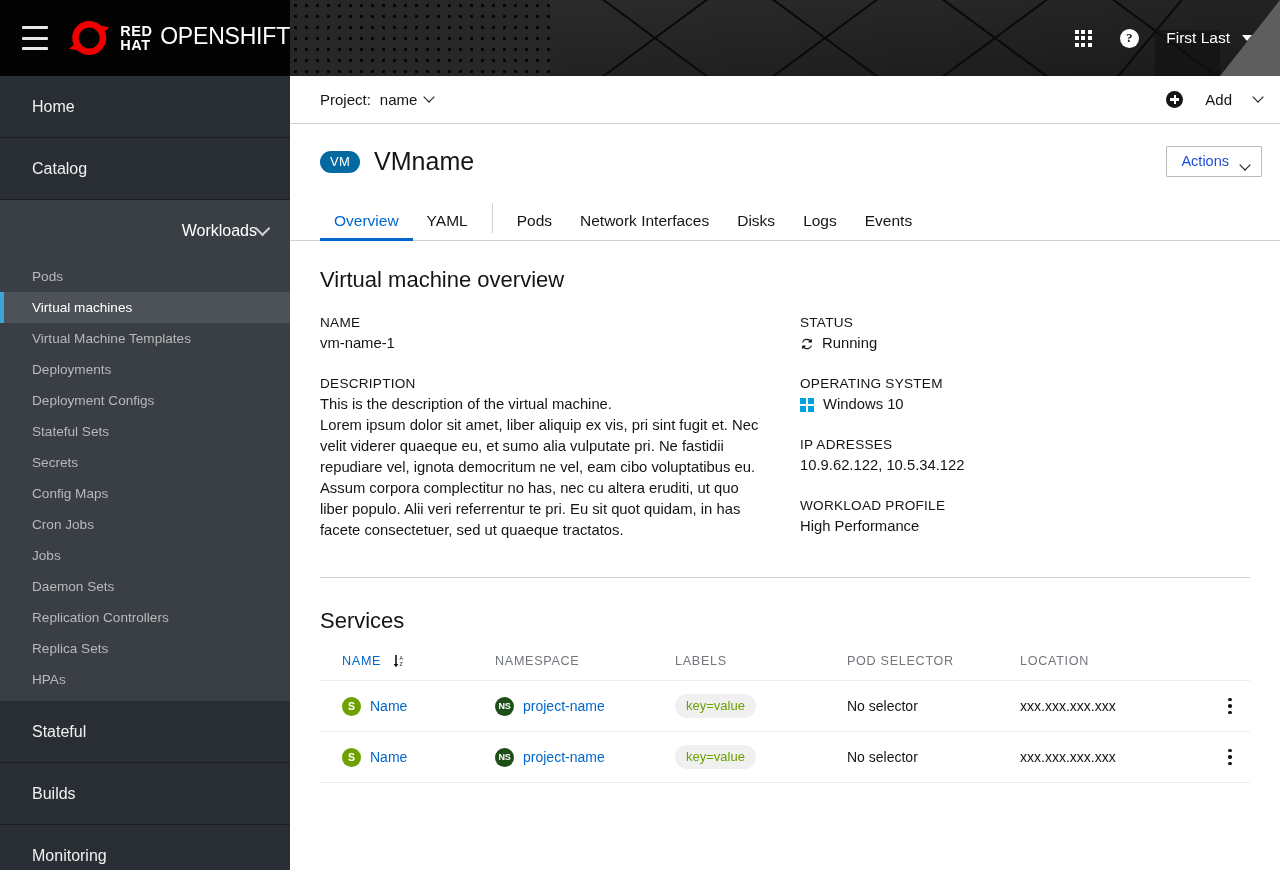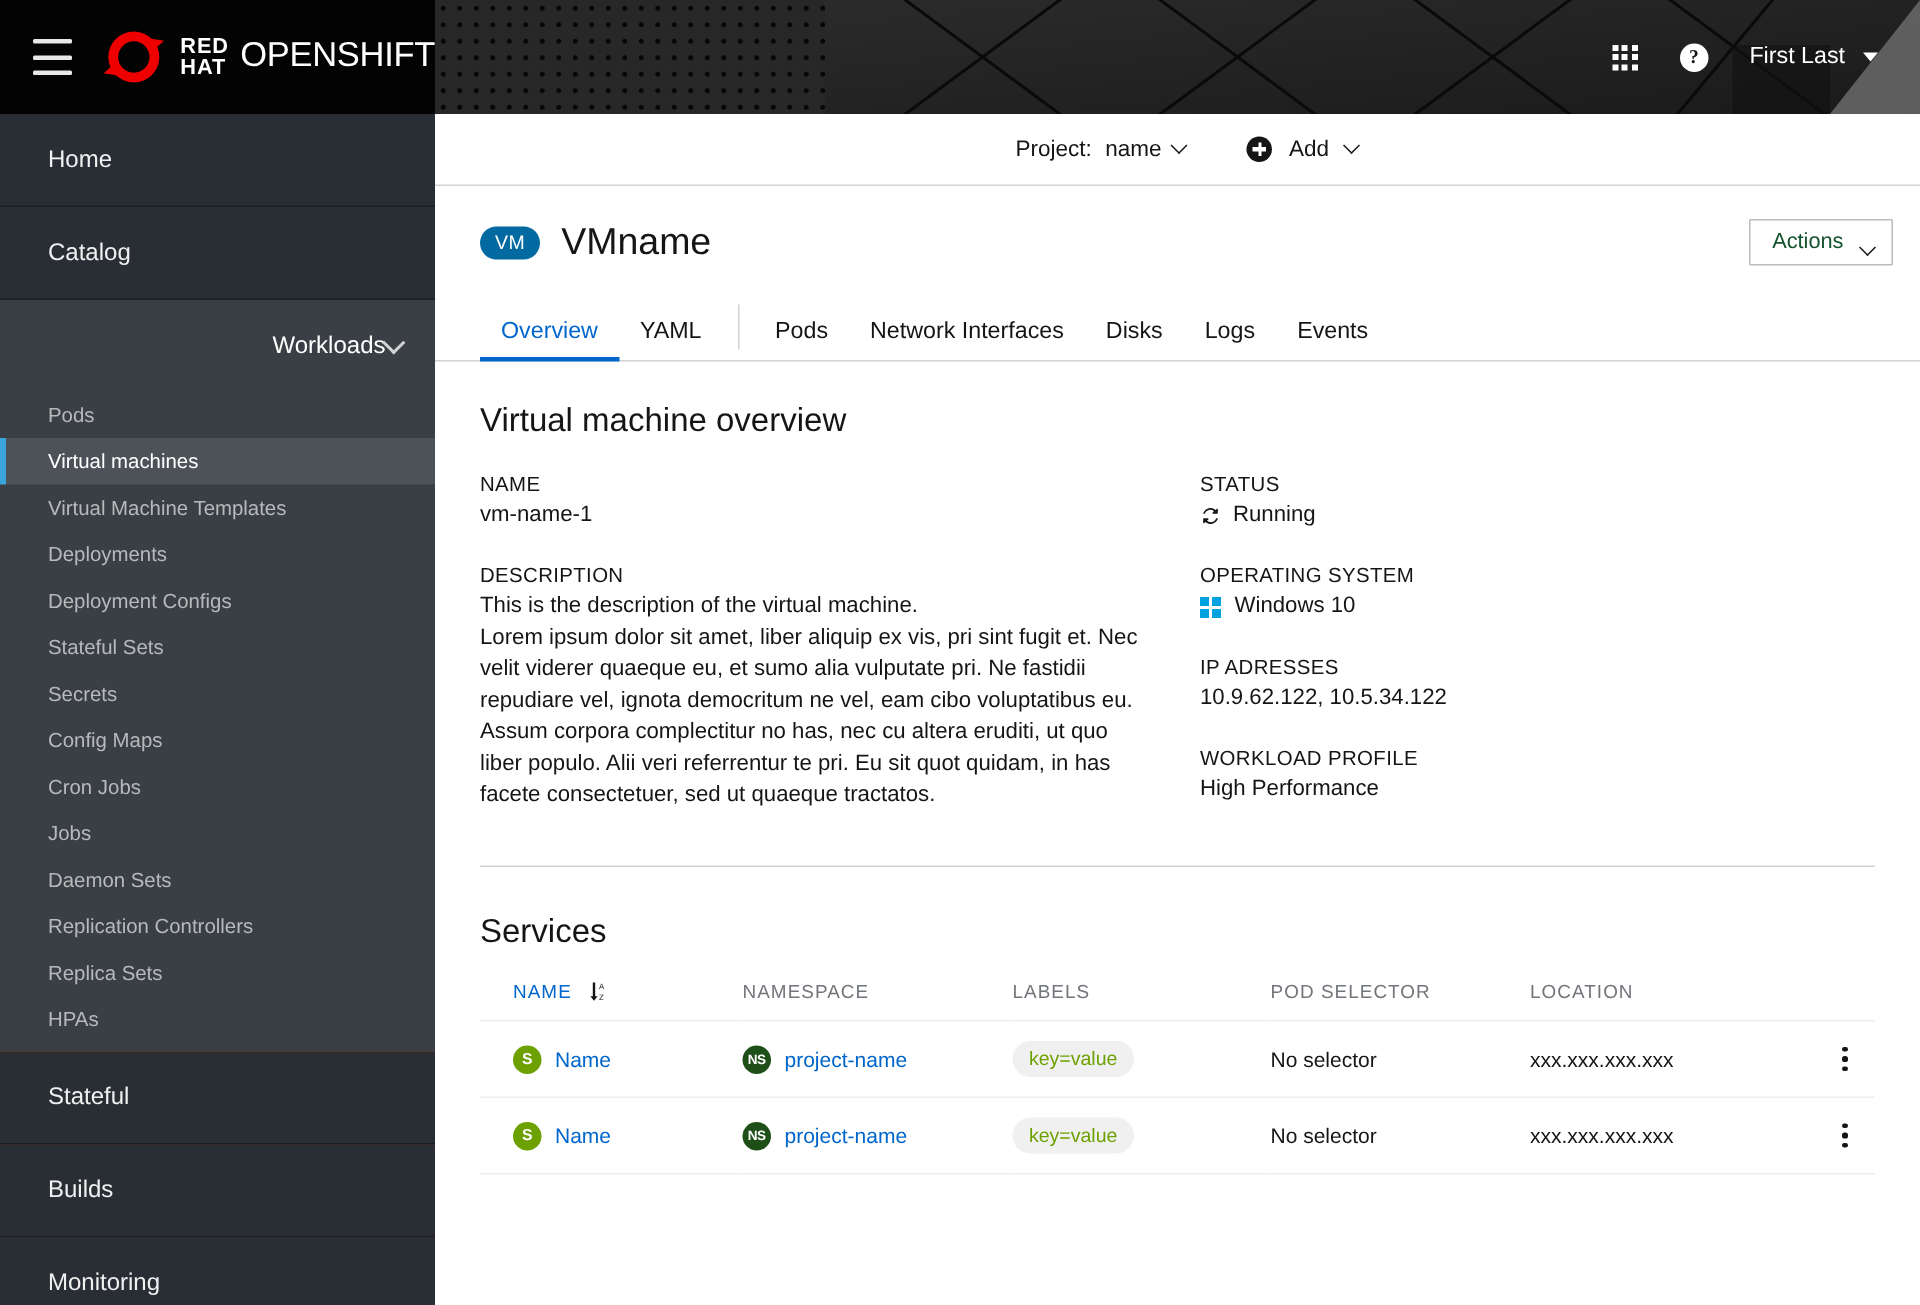--- a/index.html
+++ b/index.html
@@ -114,49 +114,49 @@
     border-left: 4px solid transparent; padding-left: 28px;
   }
   .nav-sub-item.active {
     background: #4d5258; color: #fff; border-left: 4px solid #39a5dc; font-weight: normal;
   }
 
   
   .content { flex: 1 1 auto; background: #fff; display: flex; flex-direction: column; min-width: 0; }
   .project-bar {
     height: 48px; flex: 0 0 48px; display: flex; align-items: center;
-    padding: 0 18px 0 30px; border-bottom: 1px solid #d2d2d2; justify-content: center;
+    padding: 0 18px 0 30px; border-bottom: 1px solid #d2d2d2; justify-content: space-between;
   }
   .project-left { display: flex; align-items: center; font-size: 15px; color: #151515; }
   .project-label { margin-right: 9px; }
   .project-name { color: #151515; margin-right: 8px; }
   .chev-sm {
     width: 8px; height: 8px; border-right: 1.7px solid #151515; border-bottom: 1.7px solid #151515;
     transform: rotate(45deg); margin-top: -5px; display: inline-block;
   }
-  .add-btn { display: flex; align-items: center; gap: 11px; font-size: 15px; color: #151515; cursor: pointer; padding-left: 41px; }
+  .add-btn { display: flex; align-items: center; gap: 22px; font-size: 15px; color: #151515; cursor: pointer; padding-left: 41px; }
   .plus-circle {
     width: 17px; height: 17px; border-radius: 50%; background: #151515; color: #fff;
     display: flex; align-items: center; justify-content: center; font-size: 14px; line-height: 1;
     font-weight: bold; position: relative;
   }
   .plus-circle::before { content: ""; position: absolute; width: 9px; height: 2.2px; background: #fff; }
   .plus-circle::after  { content: ""; position: absolute; width: 2.2px; height: 9px; background: #fff; }
 
   .title-row {
     padding: 22px 18px 20px 30px; display: flex; align-items: center; justify-content: space-between;
   }
   .title-left { display: flex; align-items: center; gap: 14px; }
   .vm-badge {
     background: #0369a1; color: #fff; border-radius: 20px;
     font-size: 13px; padding: 3px 10px 4px; letter-spacing: 0.3px;
   }
   .vm-title { font-size: 25px; color: #151515; font-weight: normal; }
   .actions-btn {
-    border: 1px solid #bbb; background: #fff; font-size: 14.5px; color: #14532d;
+    border: 1px solid #bbb; background: #fff; font-size: 14.5px; color: #1d4ed8;
     padding: 6px 12px 7px 14px; display: flex; align-items: flex-end; gap: 12px; cursor: pointer;
     border-radius: 1px;
   }
 
   .tabs {
     display: flex; align-items: flex-end; padding-left: 30px;
     border-bottom: 1px solid #d2d2d2; height: 44px; gap: 0;
   }
   .tab {
     font-size: 15.5px; color: #151515; padding: 0 14px 12px; cursor: pointer;

